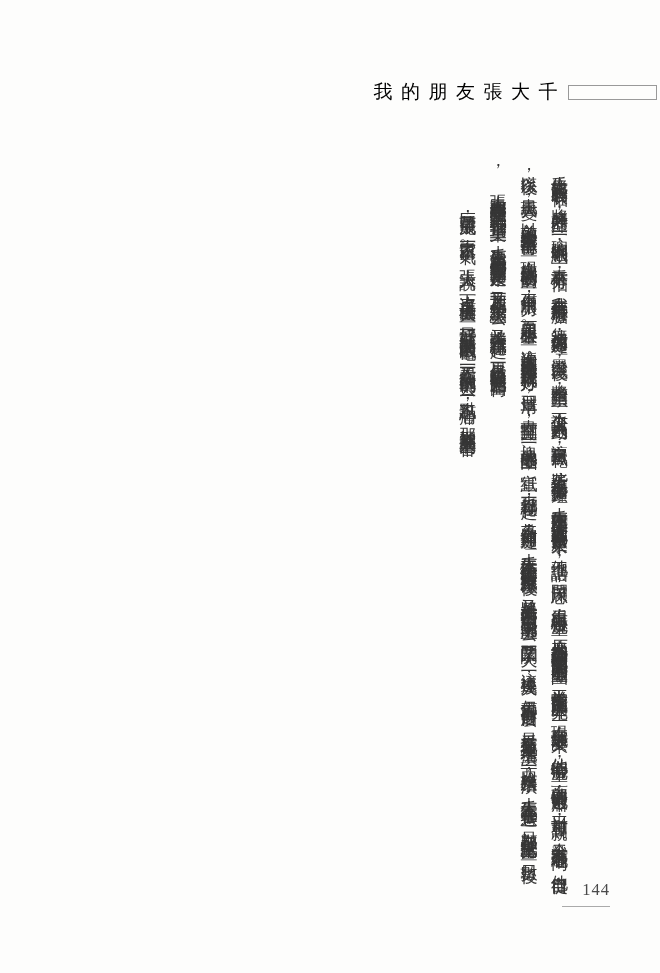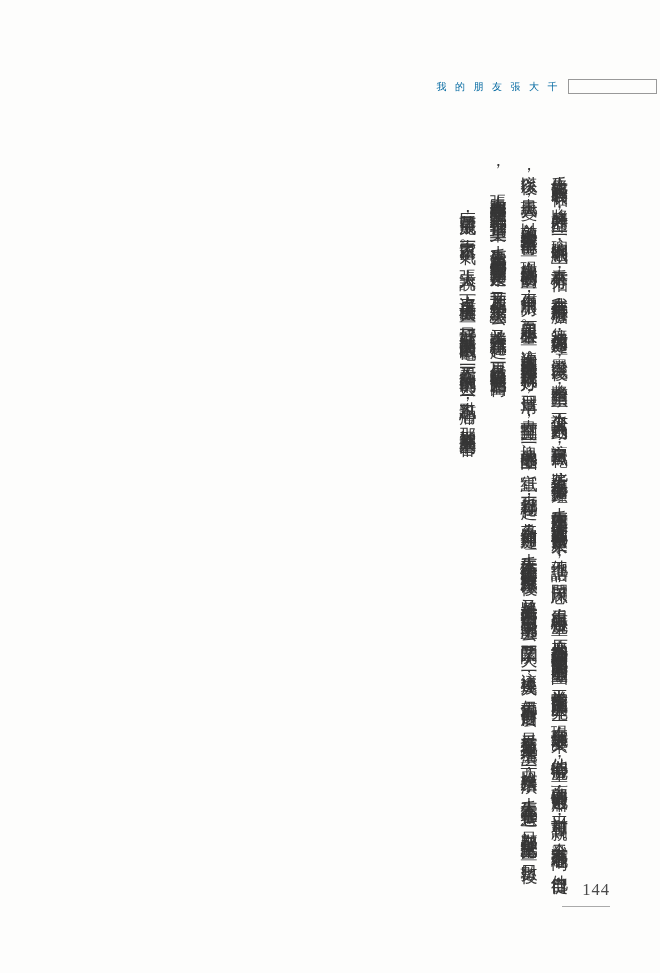--- a/index.html
+++ b/index.html
@@ -10,23 +10,23 @@
     overflow:hidden;
     font-family:"Liberation Serif", serif;
   }
   
   .running-head{
     position:absolute;
     top:79px;right:3px;
     display:flex;align-items:center;
   }
   .running-title{
-    font-size:10px;
+    font-size:19px;
     letter-spacing:8.5px;
-    color:#0369a1;
+    color:#000000;
     white-space:nowrap;
   }
   .edge-box{
     width:87px;height:13px;
     border:1px solid #999;
     margin-left:2px;
     background:#fdfdfc;
   }
   
   .text-area{

